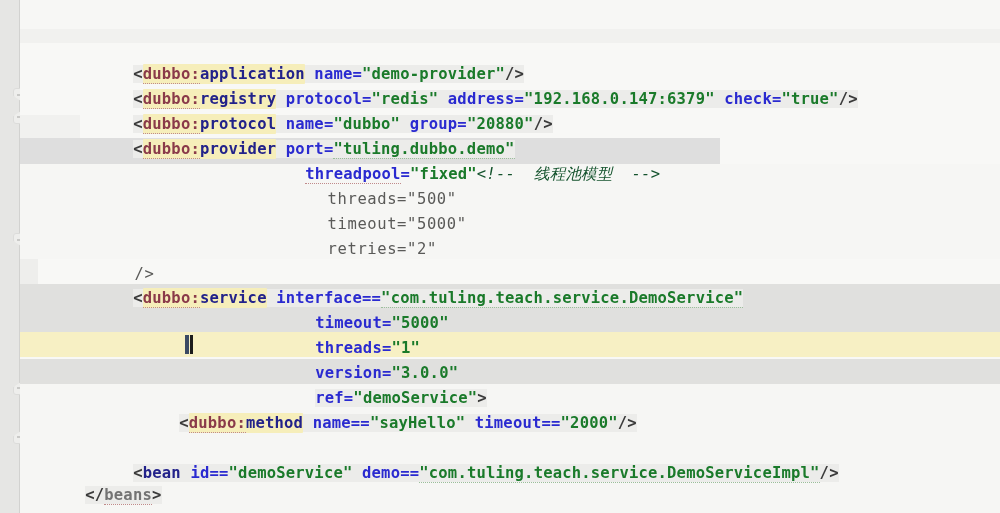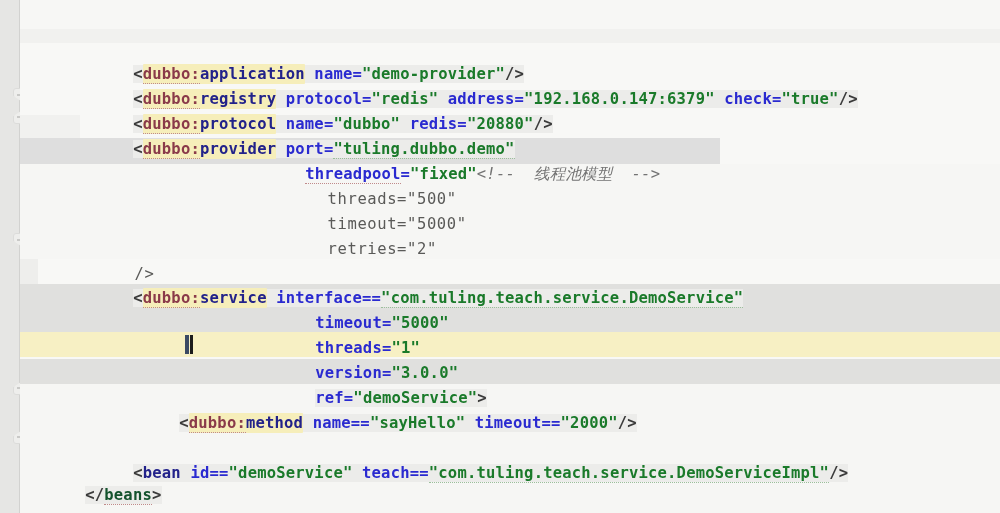--- a/index.html
+++ b/index.html
@@ -123,22 +123,22 @@
     color: #5a5a58;
     letter-spacing: 0.6px;
   }
 
   
   .t-punct   { color: #3a3a3a; }
   .t-tagpfx  { color: #8a3a4a; }
   .t-tagname { color: #22228a; }
   .t-attr    { color: #2a2ad0; }
   .t-val     { color: #1a7a2a; }
-  .t-comment { color: #737373; font-style: italic; font-weight: normal; }
-  .t-beans   { color: #14532d; }
+  .t-comment { color: #14532d; font-style: italic; font-weight: normal; }
+  .t-beans   { color: #737373; }
 
   
   .tag-hl {
     background: #f6eeba;
     border-radius: 1px;
     padding: 1px 0;
   }
   
   .plate {
     background: #ececea;
@@ -214,21 +214,21 @@
 
     <div class="line" style="top:8px; left:56px;">
       <span class="plate"><span class="t-punct">&lt;</span><span class="tag-hl"><span class="t-tagpfx squiggle">dubbo:</span><span class="t-tagname">application</span></span><span class="t-attr"> name=</span><span class="t-val">"demo-provider"</span><span class="t-punct">/&gt;</span></span>
     </div>
 
     <div class="line" style="top:33px; left:56px;">
       <span class="plate"><span class="t-punct">&lt;</span><span class="tag-hl"><span class="t-tagpfx squiggle">dubbo:</span><span class="t-tagname">registry</span></span><span class="t-attr"> protocol=</span><span class="t-val">"redis"</span><span class="t-attr"> address=</span><span class="t-val">"192.168.0.147:6379"</span><span class="t-attr"> check=</span><span class="t-val">"true"</span><span class="t-punct">/&gt;</span></span>
     </div>
 
     <div class="line" style="top:58px; left:56px;">
-      <span class="plate"><span class="t-punct">&lt;</span><span class="tag-hl"><span class="t-tagpfx squiggle">dubbo:</span><span class="t-tagname">protocol</span></span><span class="t-attr"> name=</span><span class="t-val">"dubbo"</span><span class="t-attr"> redis=</span><span class="t-val">"20880"</span><span class="t-punct">/&gt;</span></span>
+      <span class="plate"><span class="t-punct">&lt;</span><span class="tag-hl"><span class="t-tagpfx squiggle">dubbo:</span><span class="t-tagname">protocol</span></span><span class="t-attr"> name=</span><span class="t-val">"dubbo"</span><span class="t-attr"> group=</span><span class="t-val">"20880"</span><span class="t-punct">/&gt;</span></span>
     </div>
 
     <div class="line" style="top:83px; left:56px;">
       <span class="plate"><span class="t-punct">&lt;</span><span class="tag-hl"><span class="t-tagpfx squiggle">dubbo:</span><span class="t-tagname">provider</span></span><span class="t-attr"> port=</span><span class="t-val squiggle-g">"tuling.dubbo.demo"</span></span>
     </div>
 
     <div class="line" style="top:108px; left:228px;">
       <span class="t-attr squiggle">threadpool</span><span class="t-attr">=</span><span class="t-val">"fixed"</span><span class="t-comment">&lt;!--  线程池模型  --&gt;</span>
     </div>
 
@@ -267,21 +267,21 @@
     <div class="line" style="top:332px; left:238px;">
       <span class="plate"><span class="t-attr">ref=</span><span class="t-val">"demoService"</span><span class="t-punct">&gt;</span></span>
     </div>
 
     <div class="line" style="top:357px; left:102px;">
       <span class="plate"><span class="t-punct">&lt;</span><span class="tag-hl"><span class="t-tagpfx squiggle">dubbo:</span><span class="t-tagname">method</span></span><span class="t-attr"> name=</span><span class="t-attr">=</span><span class="t-val">"sayHello"</span><span class="t-attr"> timeout=</span><span class="t-attr">=</span><span class="t-val">"2000"</span><span class="t-punct">/&gt;</span></span>
     </div>
 
 
     <div class="line" style="top:407px; left:56px;">
-      <span class="plate"><span class="t-punct">&lt;</span><span class="t-tagname">bean</span><span class="t-attr"> id=</span><span class="t-attr">=</span><span class="t-val">"demoService"</span><span class="t-attr"> teach=</span><span class="t-attr">=</span><span class="t-val squiggle-g">"com.tuling.teach.service.DemoServiceImpl"</span><span class="t-punct">/&gt;</span></span>
+      <span class="plate"><span class="t-punct">&lt;</span><span class="t-tagname">bean</span><span class="t-attr"> id=</span><span class="t-attr">=</span><span class="t-val">"demoService"</span><span class="t-attr"> demo=</span><span class="t-attr">=</span><span class="t-val squiggle-g">"com.tuling.teach.service.DemoServiceImpl"</span><span class="t-punct">/&gt;</span></span>
     </div>
 
     <div class="line" style="top:429px; left:8px;">
       <span class="plate"><span class="t-punct">&lt;/</span><span class="t-beans squiggle">beans</span><span class="t-punct">&gt;</span></span>
     </div>
 
   </div>
 </div>
 
 </body></html>

